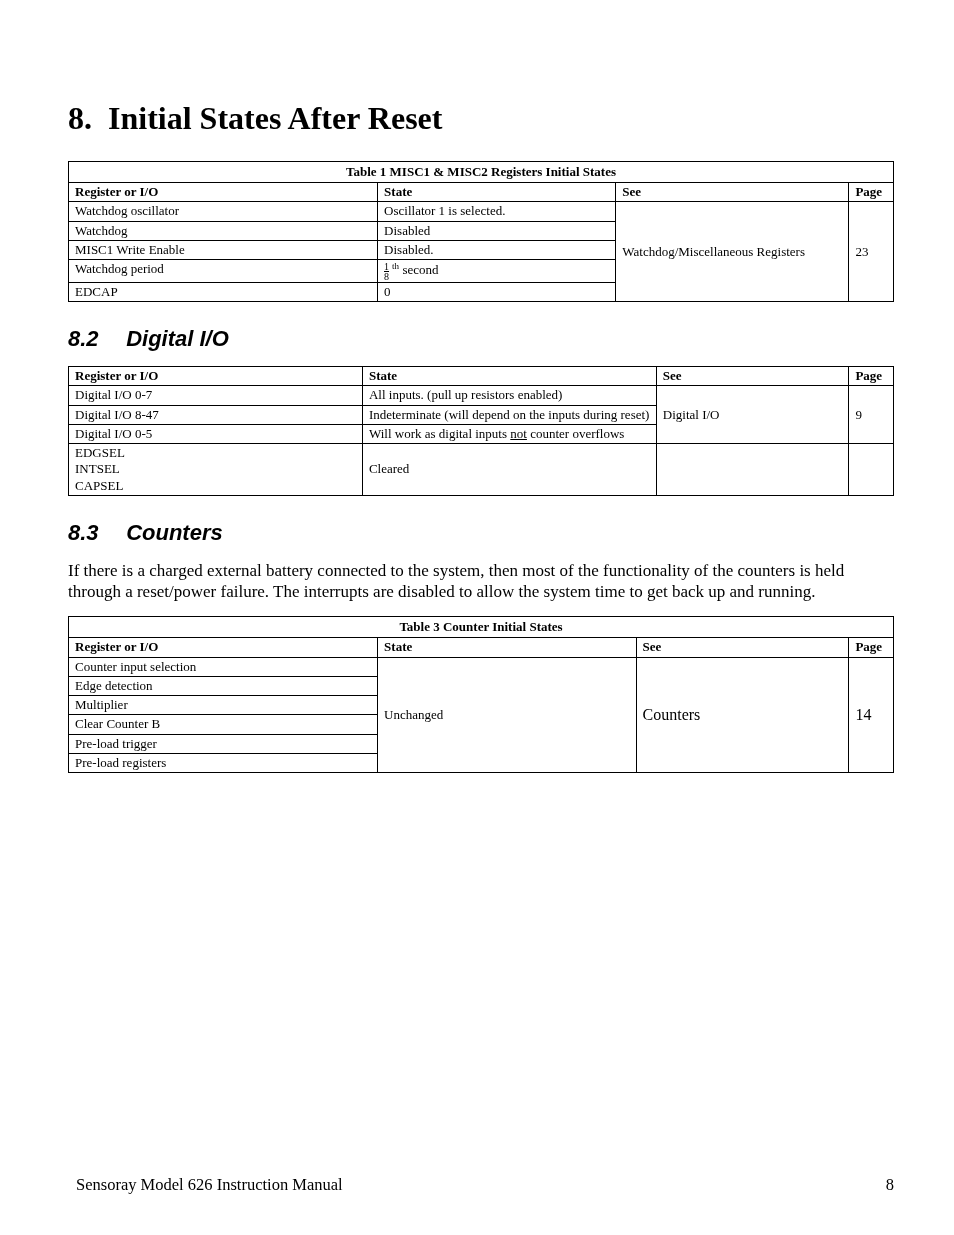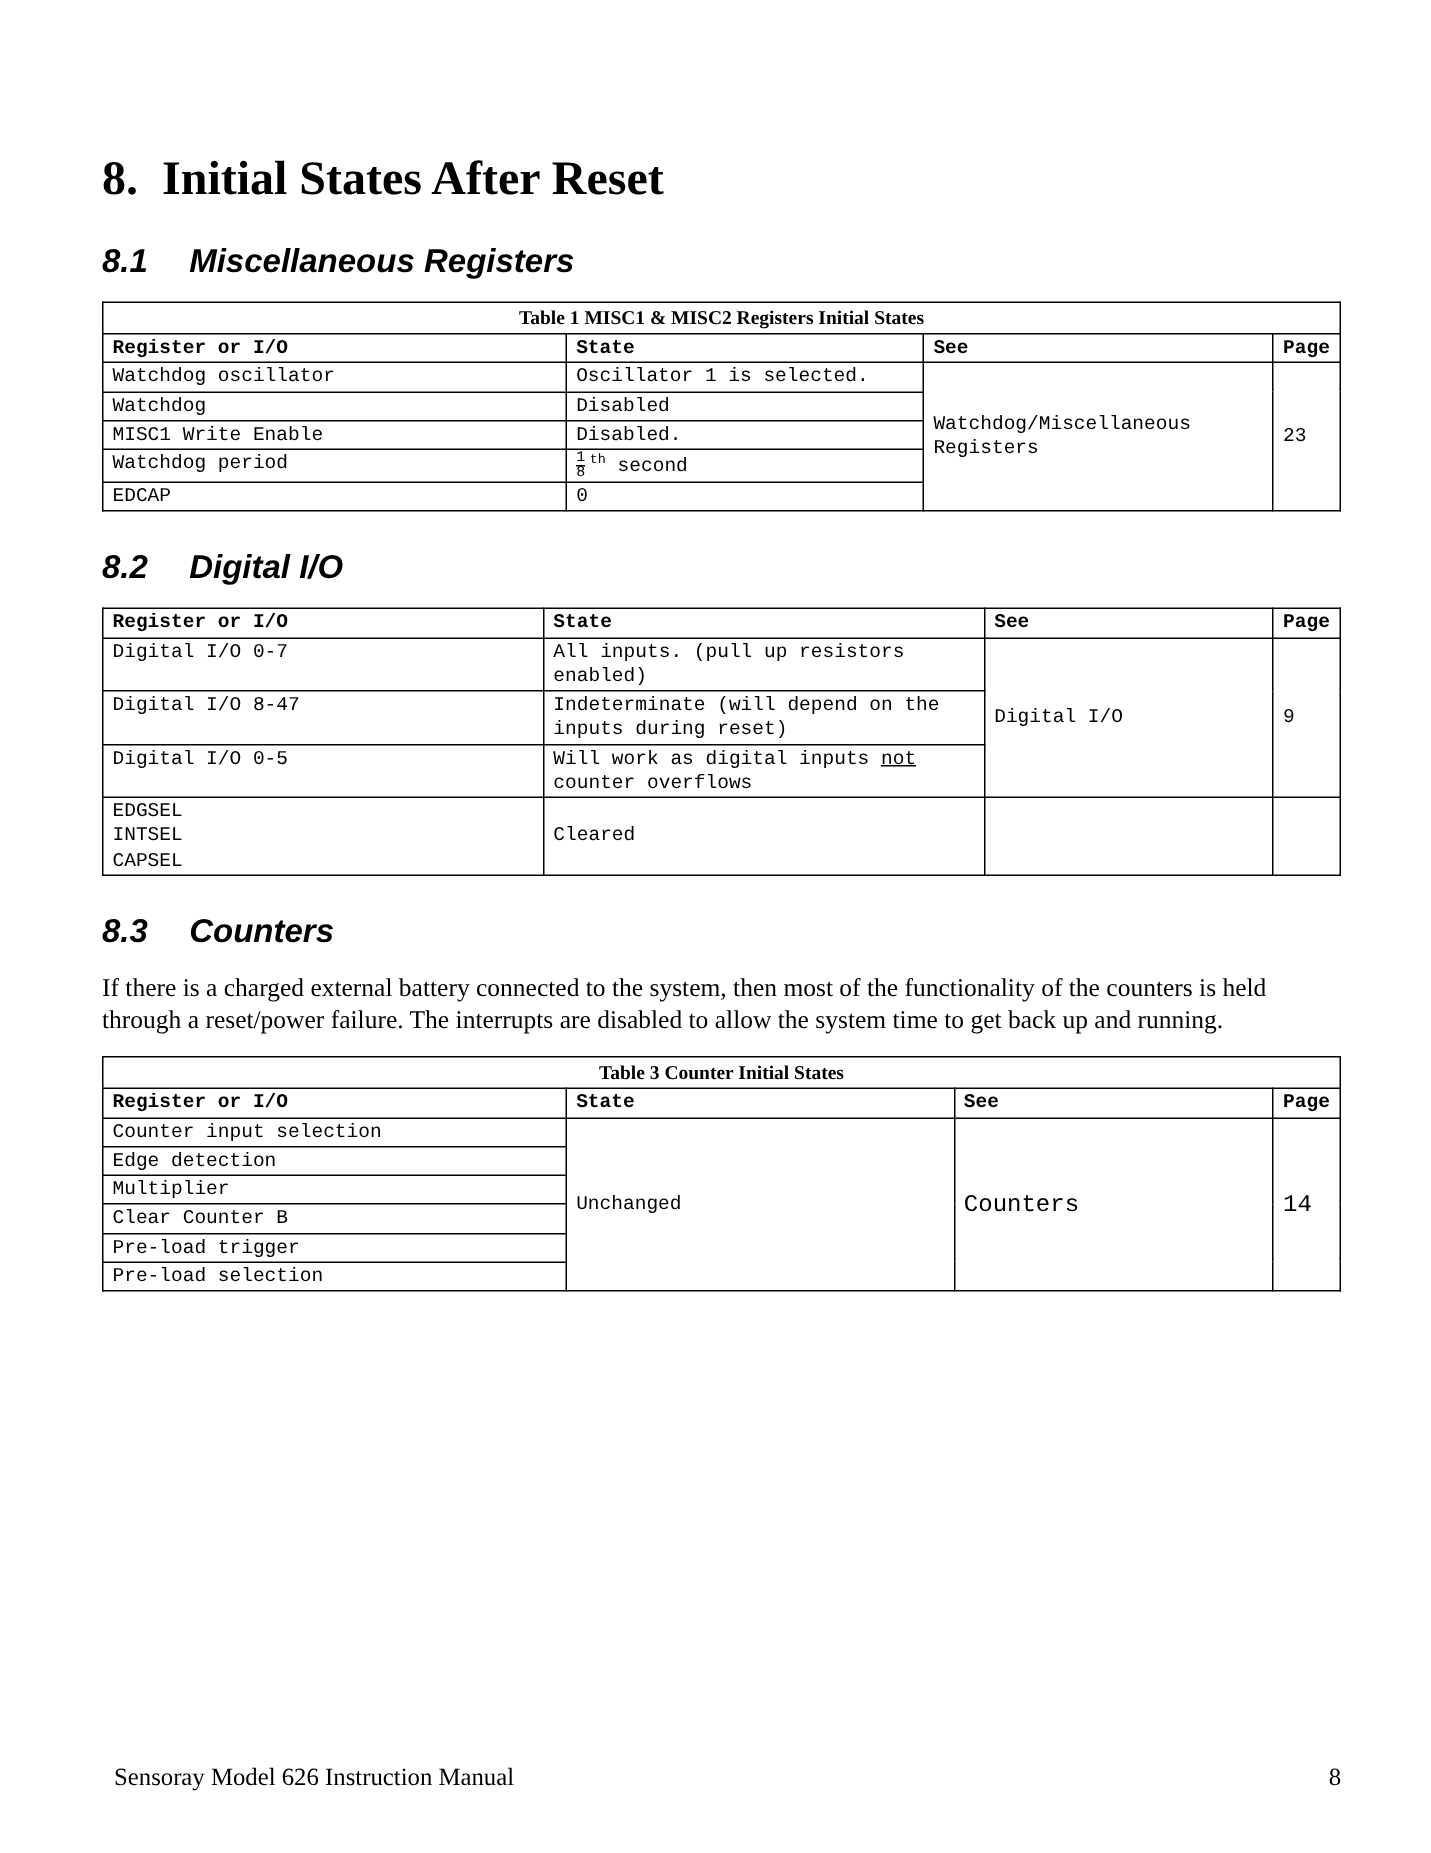--- a/index.html
+++ b/index.html
@@ -39,21 +39,20 @@
     width: 100%;
     table-layout: fixed;
     font-size: 13px;
   }
   table.data th, table.data td {
     border: 1px solid #000;
     padding: 1px 2px 1px 6px;
     text-align: left;
     vertical-align: top;
     line-height: 1.25;
-    font-family: Liberation Mono, monospace;
   }
   table.data caption {
     caption-side: top;
     border: 1px solid #000;
     border-bottom: none;
     font-weight: bold;
     font-size: 13px;
     padding: 2px 0;
     text-align: center;
   }
@@ -103,24 +102,20 @@
 </head>
 <body>
 
 <div class="page">
 
   <h1 class="chapter">
     <span>8.</span>
     &nbsp;<span>Initial States After Reset</span>
   </h1>
 
-  <h2 class="section">
-    <span class="secnum">8.1</span>
-    <span>Miscellaneous Registers</span>
-  </h2>
 
   <table class="data t1">
     <colgroup>
         <col class="c1">
         <col class="c2">
         <col class="c3">
         <col class="c4">
       </colgroup>
     <caption>Table 1 MISC1 &amp; MISC2 Registers Initial States</caption>
     <tbody>
@@ -242,21 +237,21 @@
     <tr>
           <td>Multiplier</td>
         </tr>
     <tr>
           <td>Clear Counter B</td>
         </tr>
     <tr>
           <td>Pre-load trigger</td>
         </tr>
     <tr>
-          <td>Pre-load selection</td>
+          <td>Pre-load registers</td>
         </tr>
   </tbody>
     </table>
 
   <div class="footer">
     <span>Sensoray Model 626 Instruction Manual</span>
     <span>8</span>
   </div>
 
 </div>

